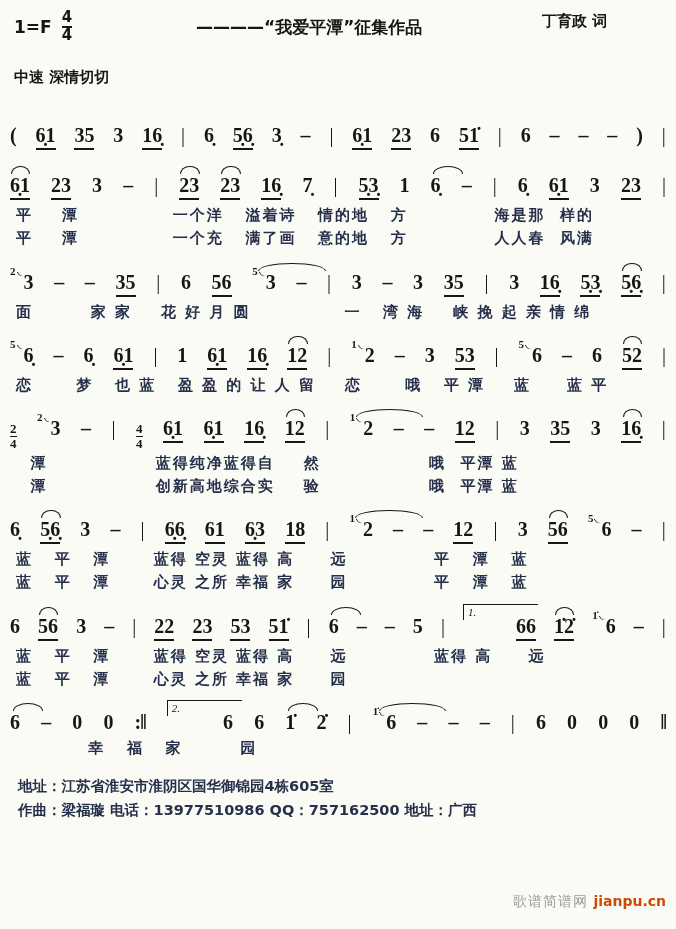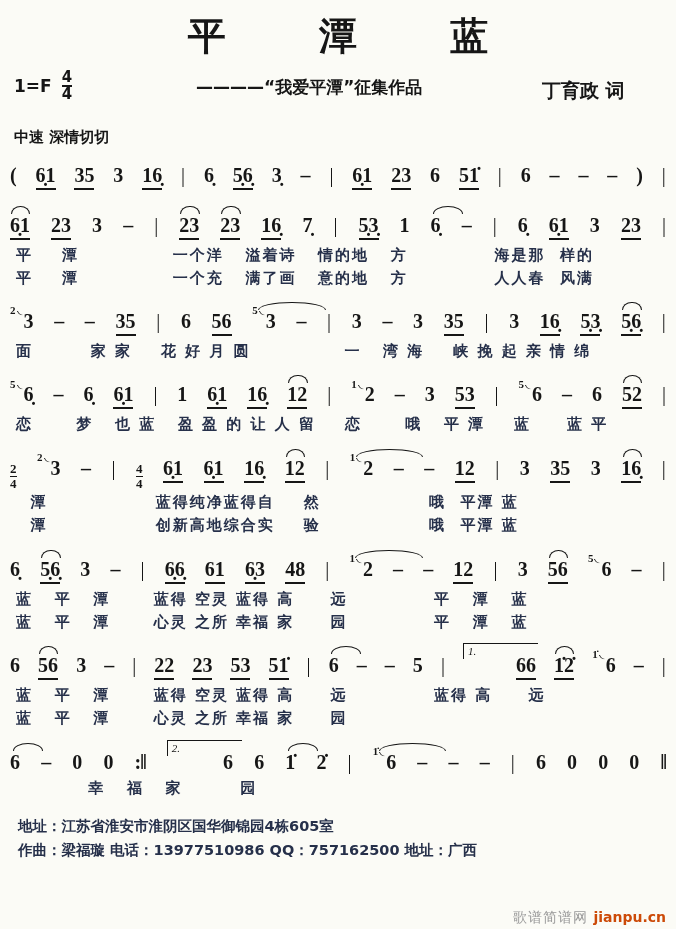--- a/index.html
+++ b/index.html
@@ -19,22 +19,22 @@
   
   .title{
     text-align:center;font-size:38px;font-weight:bold;letter-spacing:40px;
     font-family:"DejaVu Sans",sans-serif;margin:4px 0 10px 40px;line-height:1.2;
   }
   .head-row{display:flex;align-items:flex-start;padding:0 10px;height:58px;gap:32px;}
   .key-block{width:150px;font-weight:bold;font-size:17px;display:flex;align-items:center;gap:10px;}
   .tsig-big{display:inline-flex;flex-direction:column;text-align:center;font-size:15px;line-height:1.05;font-weight:bold;}
   .tsig-big .b{border-top:2px solid var(--ink);}
   .subtitle{flex:1;text-align:left;font-size:17px;font-weight:bold;padding-top:6px;}
-  .credits{width:120px;text-align:left;font-size:19px;font-weight:bold;line-height:1.5;margin-top:6px;}
-  .tempo{font-size:15px;font-weight:bold;padding:0 10px;margin-bottom:4px;}
+  .credits{width:120px;text-align:left;font-size:15px;font-weight:bold;line-height:1.5;}
+  .tempo{font-size:15px;font-weight:bold;padding:0 10px;margin-bottom:24px;}
   
   .system{margin-bottom:7px;}
   .music-row{
     display:flex;justify-content:space-between;align-items:baseline;
     font-family:"Liberation Serif",serif;font-weight:bold;font-size:20px;
     padding:14px 6px 4px 6px;color:var(--ink);
   }
   .tok{position:relative;display:inline-block;line-height:1.05;white-space:nowrap;}
   .ug{border-bottom:2px solid var(--ink);padding-bottom:2px;}
   .arc::before{
@@ -58,31 +58,30 @@
     font-size:11px;font-style:italic;font-weight:normal;padding-left:4px;line-height:1.3;
     margin-right:-40px;
   }
   .lyric-row{
     font-size:15px;color:var(--text);white-space:pre;letter-spacing:2px;
     padding:0 12px;line-height:1.55;font-weight:bold;
   }
   
   .footer{padding:8px 14px 0 14px;font-size:14.5px;color:var(--text);font-weight:bold;line-height:1.65;}
   .watermark{
-    position:absolute;right:10px;bottom:2px;font-size:14px;letter-spacing:1px;
+    position:absolute;right:10px;bottom:18px;font-size:14px;letter-spacing:1px;
   }
   .watermark .site{color:var(--wm-site);}
   .watermark .domain{color:var(--wm-domain);font-weight:bold;letter-spacing:0;}
 </style>
 </head>
 <body>
 
 <div class="page">
 
-  <div class="title">平 潭 蓝</div>
 
   <div class="head-row">
     <div class="key-block">
       <span>1=F</span>
       <span class="tsig-big">
         <span>4</span>
         <span class="b">4</span>
       </span>
     </div>
     <div class="subtitle">————“我爱平潭”征集作品</div>
@@ -231,21 +230,21 @@
       <div class="system">
         <div class="music-row">
           <span class="tok">6̣</span>
           <span class="tok arc ug">5̣6̣</span>
           <span class="tok">3</span>
           <span class="tok">–</span>
           <span class="tok bar">|</span>
           <span class="tok ug">6̣6̣</span>
           <span class="tok ug">61</span>
           <span class="tok ug">6̣3</span>
-          <span class="tok ug">48</span>
+          <span class="tok ug">18</span>
           <span class="tok bar">|</span>
           <span class="tok arc wide"><sup class="grace">1</sup>2</span>
           <span class="tok">–</span>
           <span class="tok">–</span>
           <span class="tok ug">12</span>
           <span class="tok bar">|</span>
           <span class="tok">3</span>
           <span class="tok arc ug">56</span>
           <span class="tok"><sup class="grace">5</sup>6</span>
           <span class="tok">–</span>

